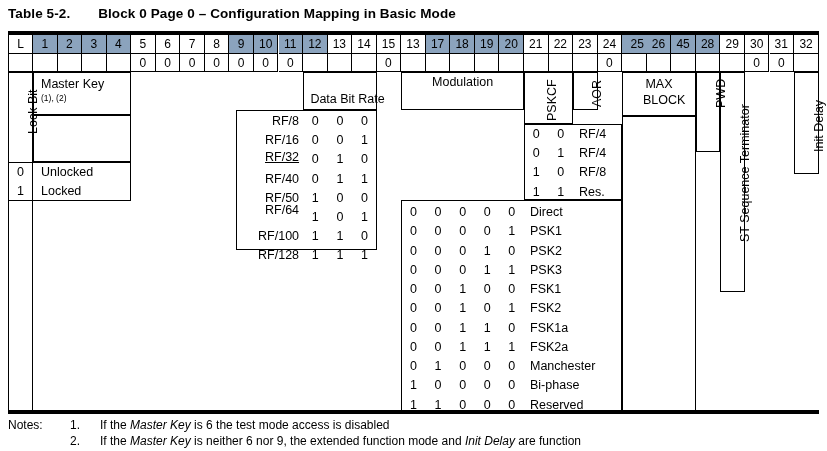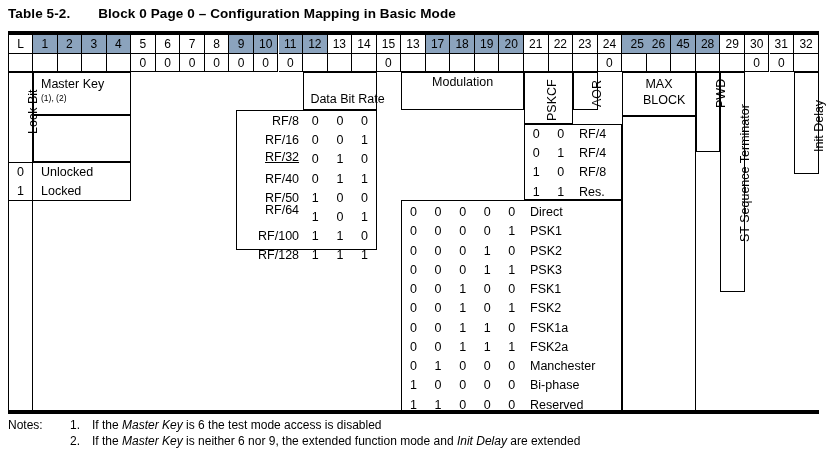--- a/index.html
+++ b/index.html
@@ -110,21 +110,21 @@
     position: absolute;
     left: 8px;
     top: 418px;
     width: 811px;
     font-size: 12px;
     line-height: 15.5px;
   }
   .note-row { position: relative; height: 16px; white-space: nowrap; }
   .note-lbl { position: absolute; left: 0; }
   .note-num { position: absolute; left: 62px; }
-  .note-txt { position: absolute; left: 84px; }
+  .note-txt { position: absolute; left: 92px; }
   .it { font-style: italic; }
 </style>
 </head>
 <body>
 
 <div id="title-bar">
   <span id="title-label">Table 5-2.</span>
   <span id="title-text">Block 0 Page 0 – Configuration Mapping in Basic Mode</span>
 </div>
 
@@ -346,15 +346,15 @@
 </div>
 
 <div id="notes">
   <div class="note-row">
     <span class="note-lbl">Notes:</span>
     <span class="note-num">1.</span>
     <span class="note-txt"><span>If the </span><span class="it">Master Key</span><span> is 6 the test mode access is disabled</span></span>
   </div>
   <div class="note-row">
     <span class="note-num">2.</span>
-    <span class="note-txt"><span>If the </span><span class="it">Master Key</span><span> is neither 6 nor 9, the extended function mode and </span><span class="it">Init Delay</span><span> are extended</span></span>
+    <span class="note-txt"><span>If the </span><span class="it">Master Key</span><span> is neither 6 nor 9, the extended function mode and </span><span class="it">Init Delay</span><span> are function</span></span>
   </div>
 </div>
 
 </body></html>

